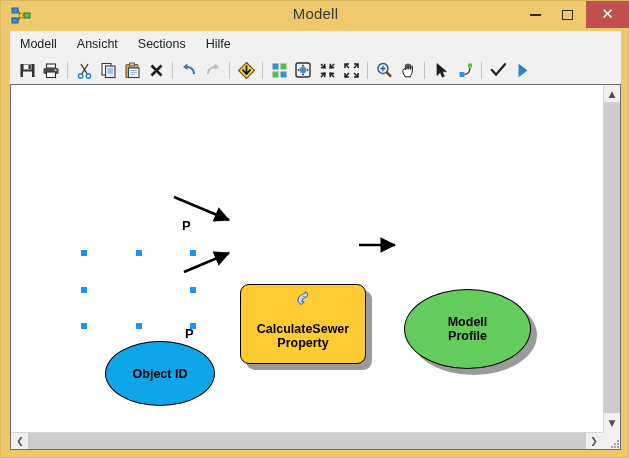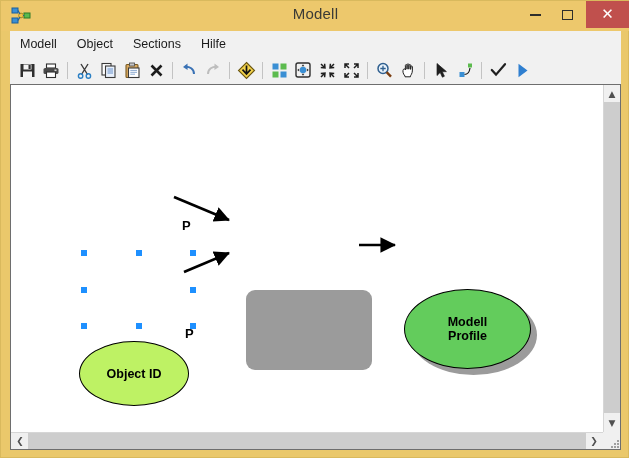--- a/index.html
+++ b/index.html
@@ -159,22 +159,22 @@
   .shadow-rect {
     position: absolute;
     border-radius: 9px;
     background: #9b9b9b;
   }
   #node-profile-type {
     left: 77px; top: 146px; width: 102px; height: 64px;
     background: #00c0f0;
   }
   #node-object-id {
-    left: 68px; top: 256px; width: 110px; height: 65px;
-    background: #bef264;
+    left: 94px; top: 256px; width: 110px; height: 65px;
+    background: #0ea5e9;
   }
   #node-sewer-sections {
     left: 393px; top: 204px; width: 127px; height: 80px;
     background: #63cc5c;
   }
   #shadow-sewer {
     left: 399px; top: 210px; width: 127px; height: 80px;
   }
   #node-calculate {
     position: absolute;
@@ -240,21 +240,21 @@
     <div class="caption-btn" id="btn-max">
       <div class="max-glyph"></div>
     </div>
     <div class="caption-btn" id="btn-close">
       <span class="close-glyph">✕</span>
     </div>
   </div>
 
   <div id="menubar">
     <div class="menu-item">Modell</div>
-    <div class="menu-item">Object</div>
+    <div class="menu-item">Ansicht</div>
     <div class="menu-item">Sections</div>
     <div class="menu-item">Hilfe</div>
   </div>
 
   <div id="toolbar">
 
     <div class="tb-btn">
       <svg width="17" height="17" viewBox="0 0 17 17">
         <rect x="1.5" y="2" width="14" height="13" fill="#2f2f2f"></rect>
         <rect x="4.5" y="2.5" width="8" height="5" fill="#f4f4f4"></rect>
@@ -449,20 +449,34 @@
       <div class="handle" style="left:70px;  top:165px;"></div>
       <div class="handle" style="left:125px; top:165px;"></div>
       <div class="handle" style="left:179px; top:165px;"></div>
       <div class="handle" style="left:70px;  top:202px;"></div>
       <div class="handle" style="left:179px; top:202px;"></div>
       <div class="handle" style="left:70px;  top:238px;"></div>
       <div class="handle" style="left:125px; top:238px;"></div>
       <div class="handle" style="left:179px; top:238px;"></div>
 
       <div class="shadow-rect" id="shadow-calculate"></div>
+      <div id="node-calculate">
+        <div id="tool-icon">
+          <svg width="17" height="16" viewBox="0 0 17 16">
+            <path d="M3.5 11 C3.5 6 6.5 5 8 4.5 C10 3.8 11 3 10.6 1.8
+                     C12.4 2.2 13.6 3.6 13.2 5.2 C12.8 6.8 10.6 7.4 9.2 8.4
+                     C7.8 9.4 7.4 10.6 7.6 11.8 L9.6 11.8 L6.6 14.6 L3.6 11.8 Z" fill="#bfd9f2" stroke="#2a5b8d" stroke-width="1"></path>
+            <path d="M8.2 6.4 C9.4 6.2 10.6 6.6 11.2 7.6" stroke="#5f92c4" stroke-width="0.9" fill="none"></path>
+          </svg>
+        </div>
+        <div id="calculate-label">
+          <span>CalculateSewer</span>
+          <span>Property</span>
+        </div>
+      </div>
 
       <div class="shadow-ellipse" id="shadow-sewer"></div>
       <div class="ellipse" id="node-sewer-sections">
         <div class="node-label">
           <span>Modell</span>
           <span>Profile</span>
         </div>
       </div>
     </div>
 

